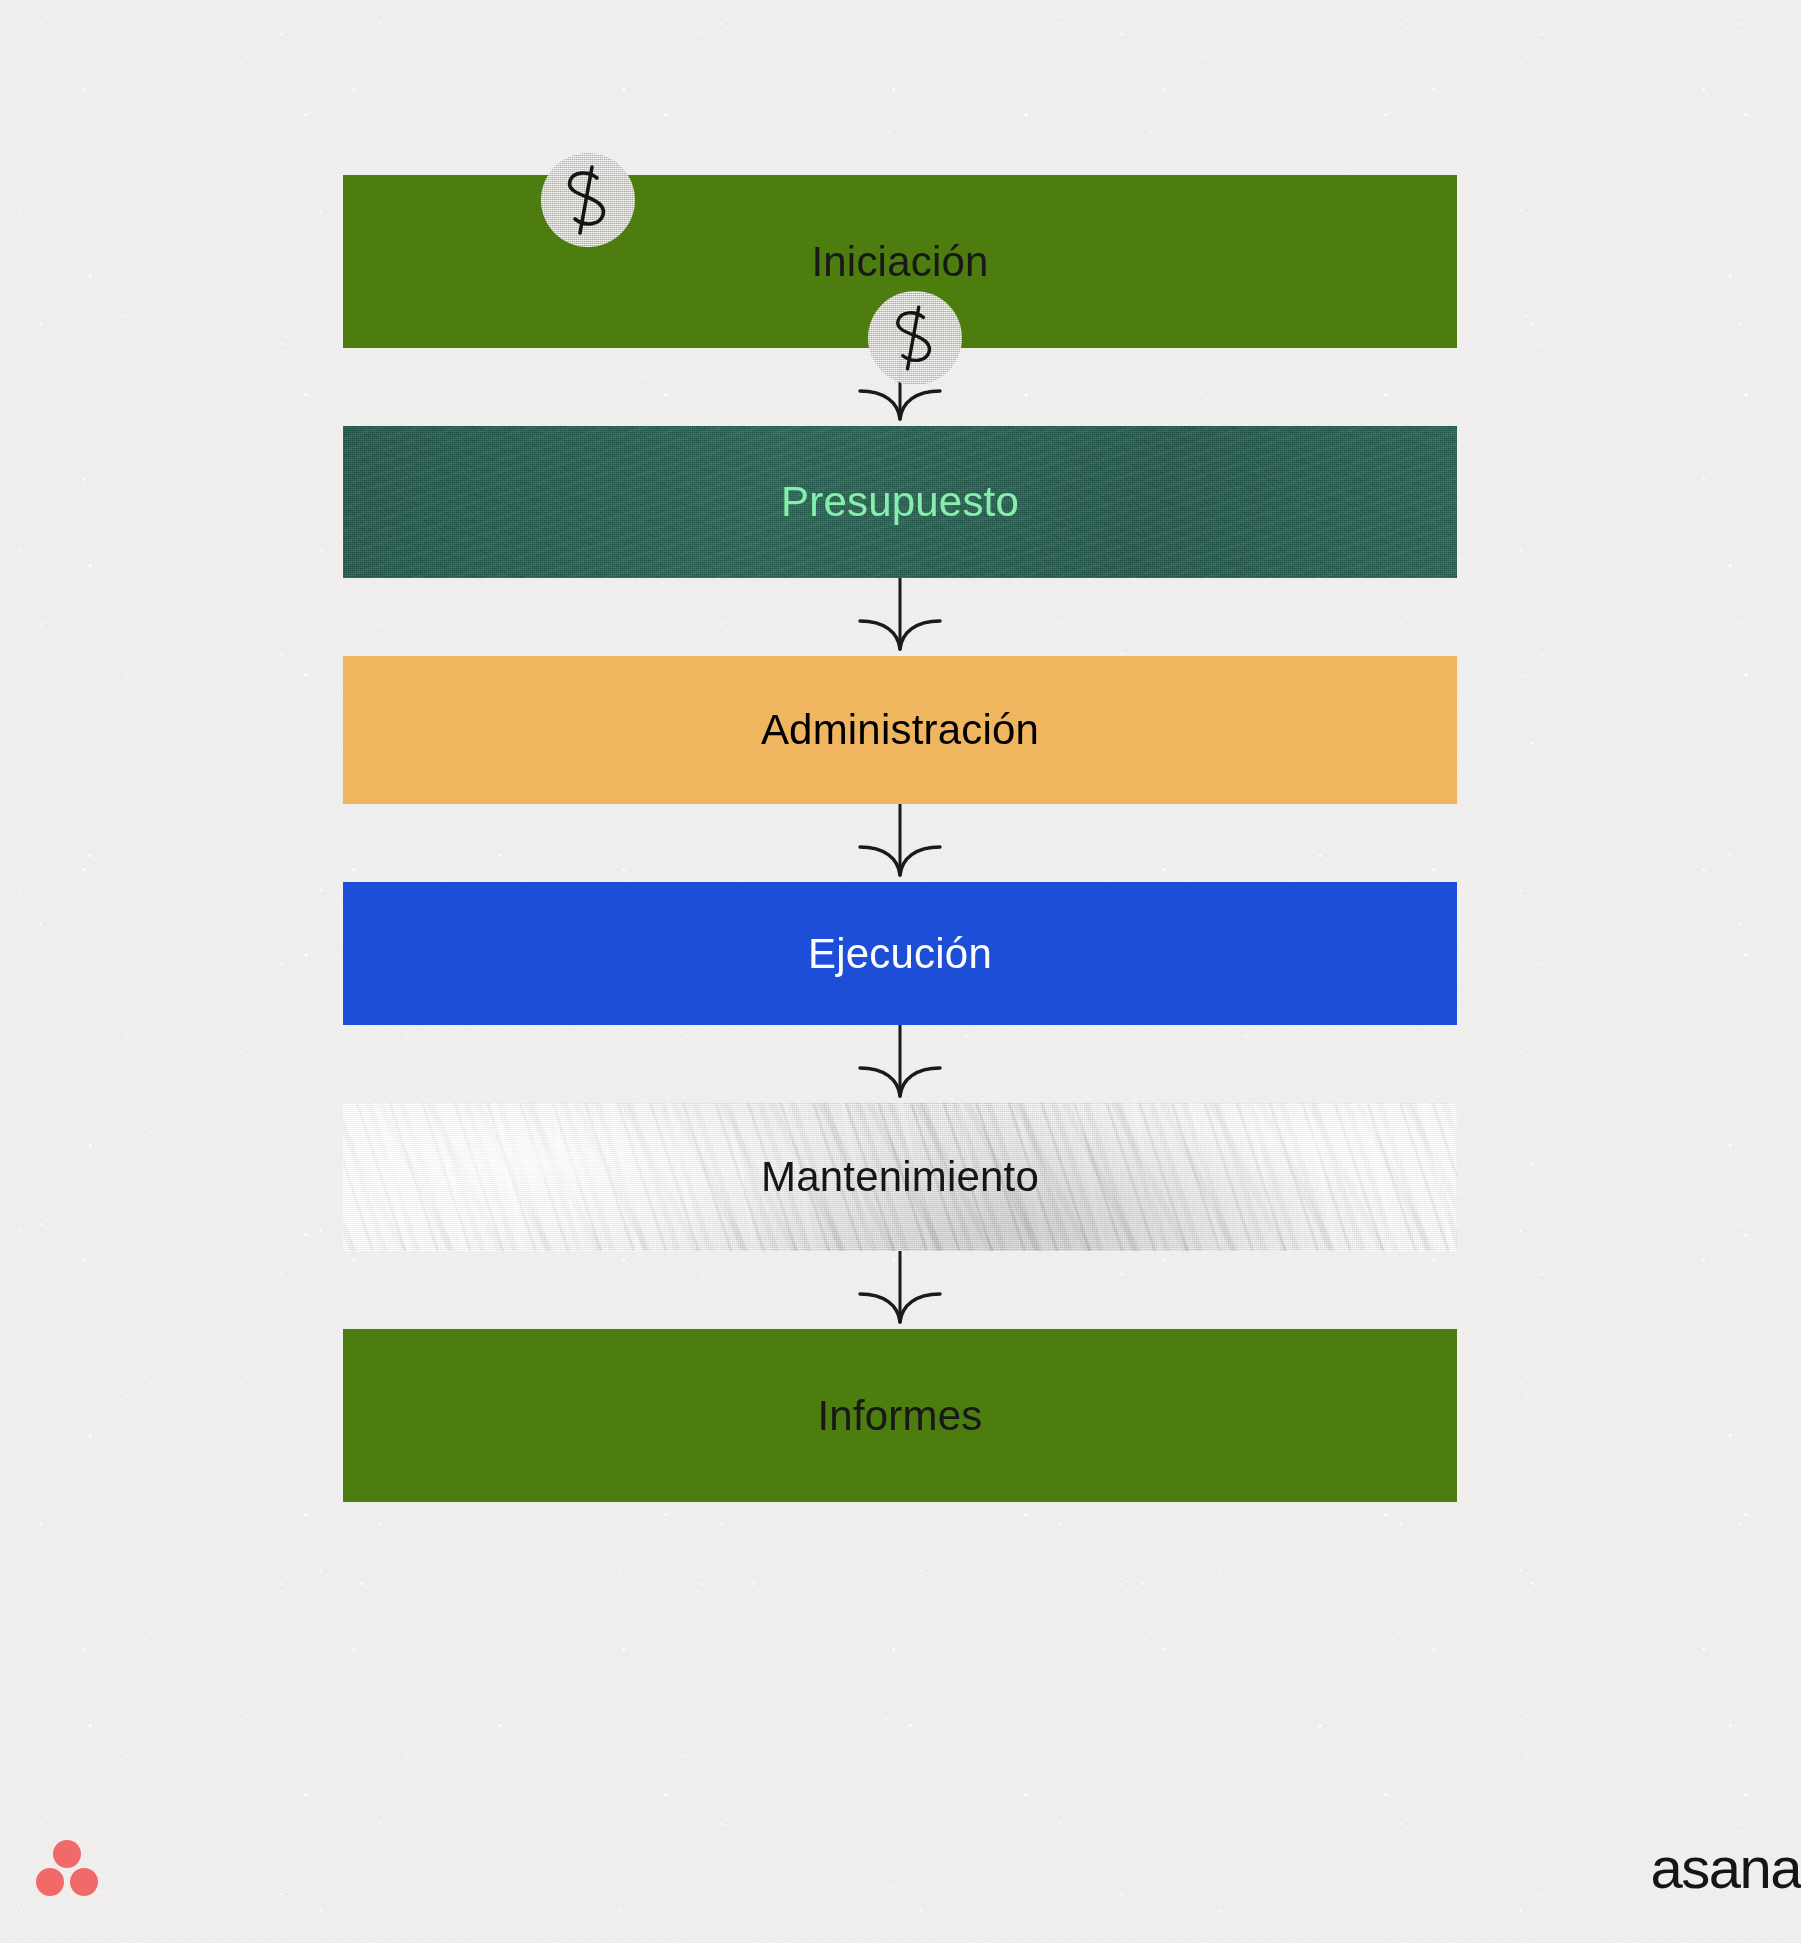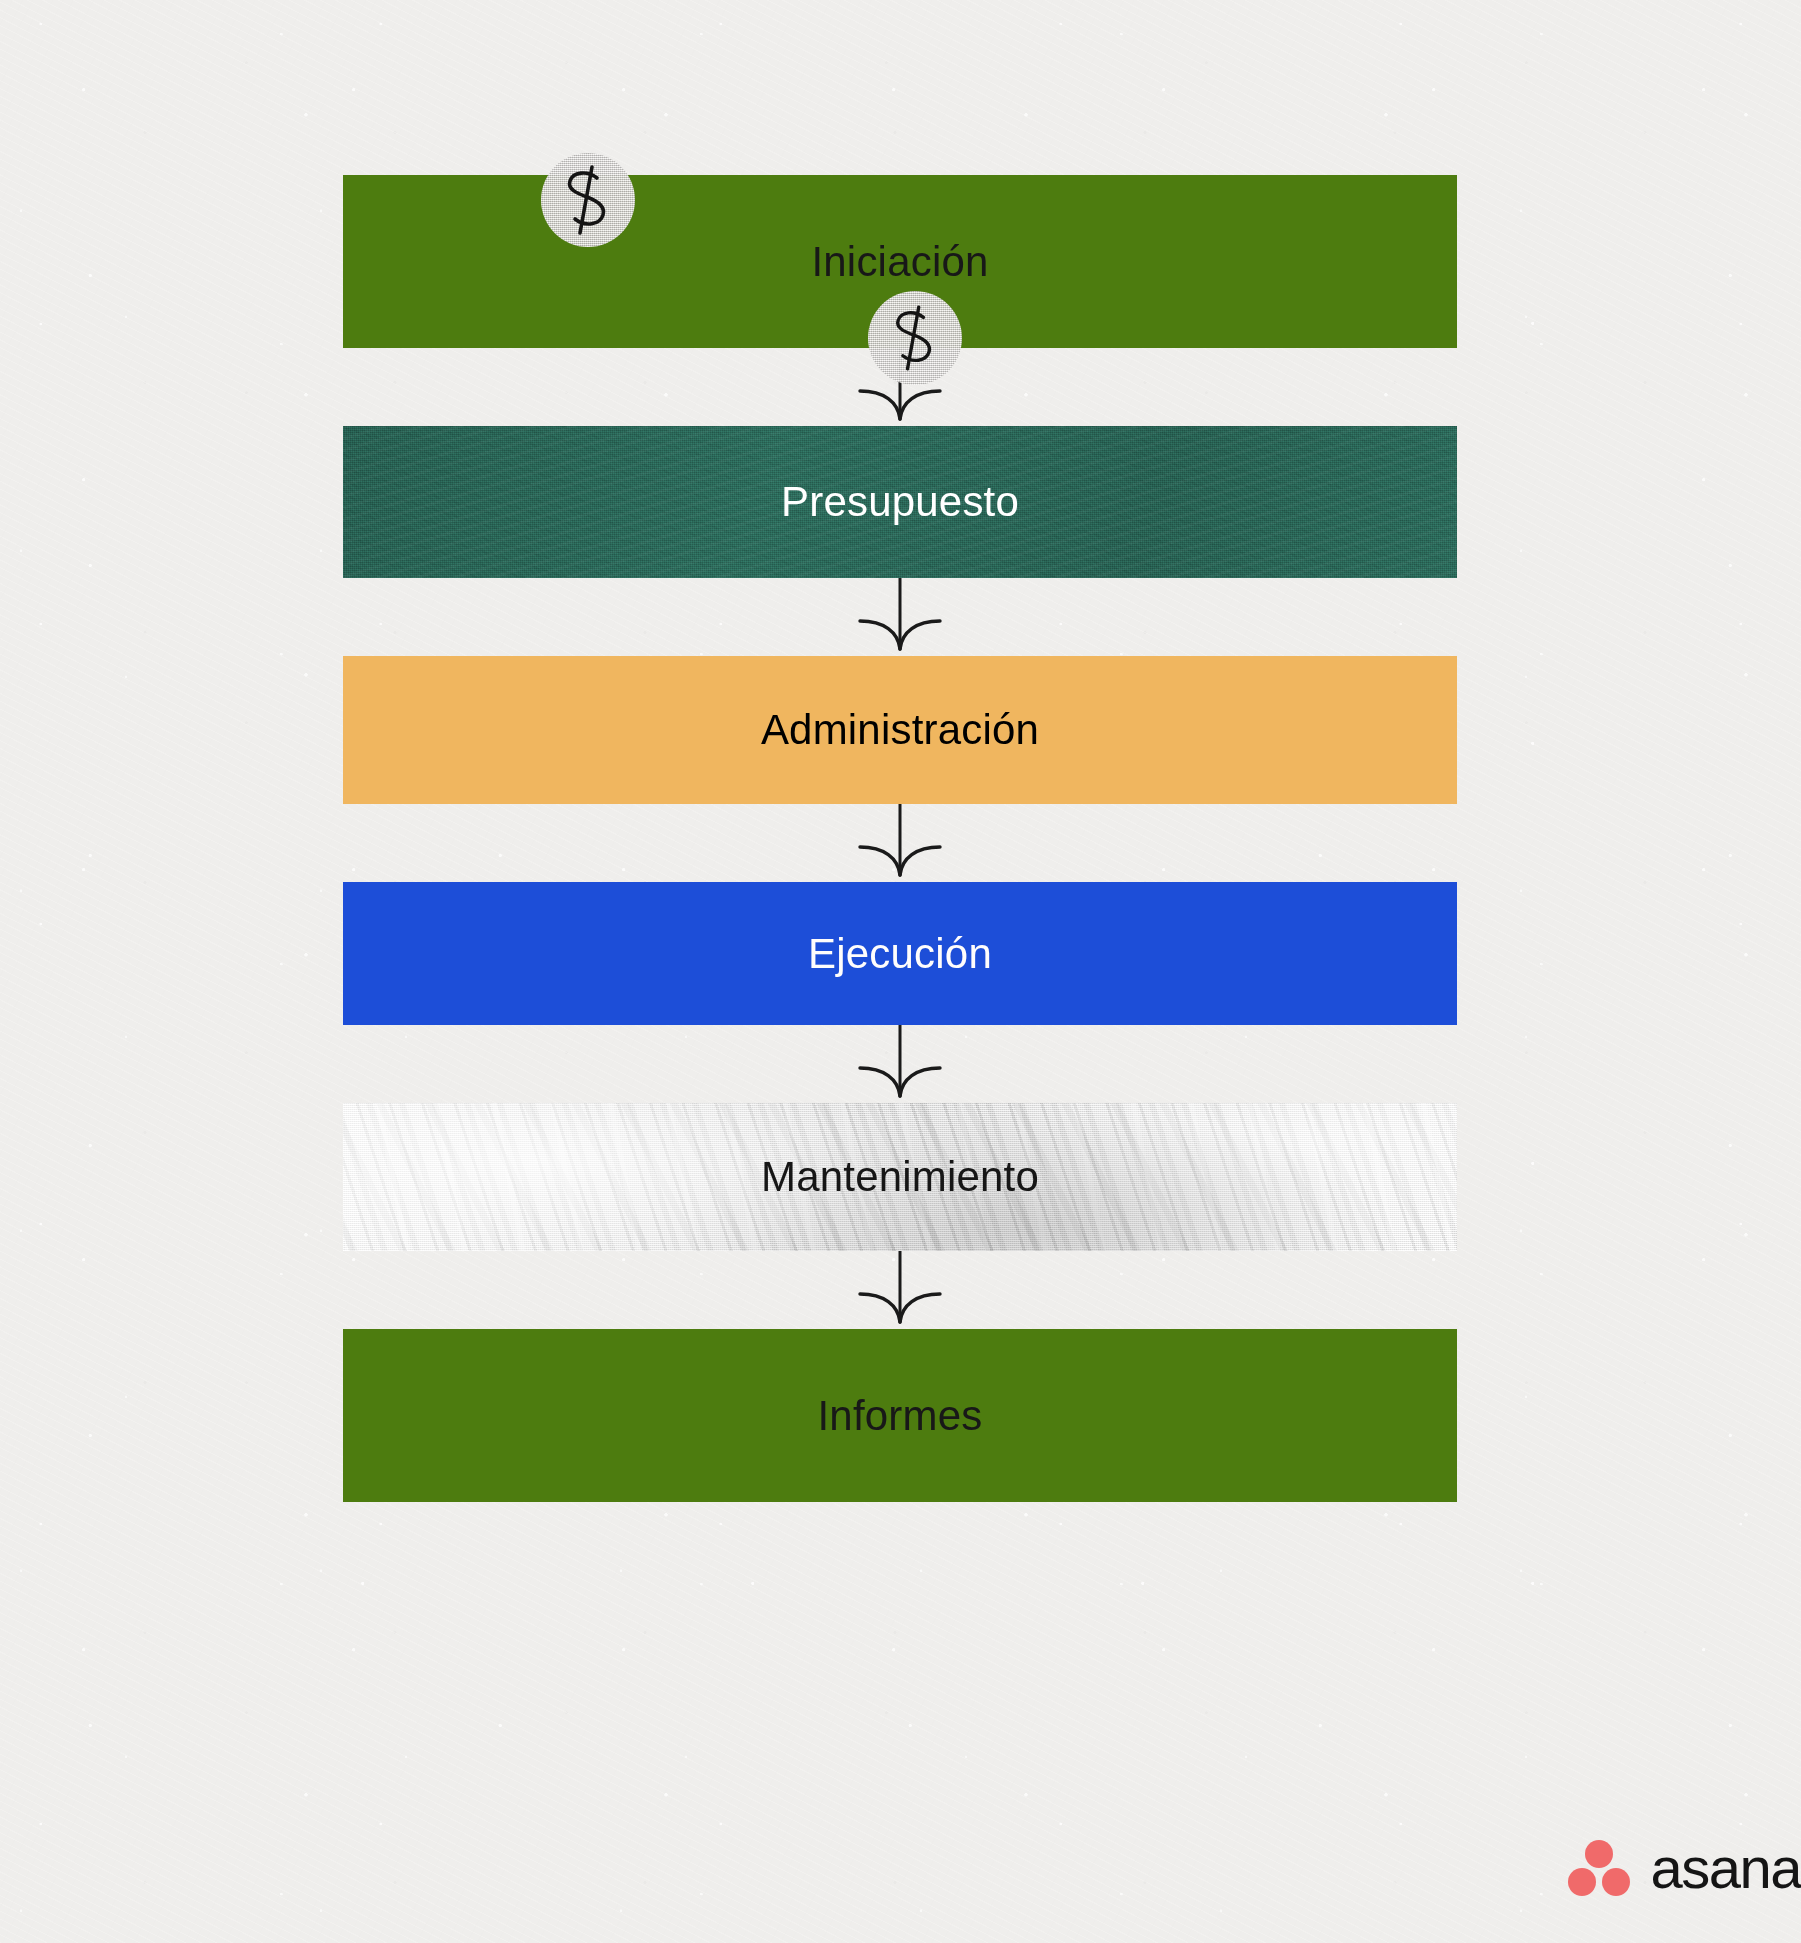--- a/index.html
+++ b/index.html
@@ -73,21 +73,21 @@
     letter-spacing: .2px;
     line-height: 1;
     white-space: nowrap;
   }
 
   
   .node.white   { height: 173px; background: #4d7c0f; }
   .node.white .node-label { color: #181818; }
 
   .node.green   { height: 152px; background: #2a6657; }
-  .node.green .node-label { color: #ffffff; }
+  .node.green .node-label { color: #86efac; }
 
   .node.orange  { height: 148px; background: #f0b65f; }
   .node.orange .node-label { color: #000000; }
 
   .node.coral   { height: 143px; background: #1d4ed8; }
   .node.coral .node-label { color: #fffdfc; }
 
   .node.fabric  { height: 148px; background: #ef4444; }
   .node.fabric .node-label { color: #161616; }
 
@@ -188,21 +188,21 @@
 
   
   #asana-logo {
     position: absolute;
     left: 0;
     right: 0;
     top: 1828px;
     height: 80px;
     display: flex;
     align-items: center;
-    justify-content: flex-end;
+    justify-content: space-between;
     gap: 20px;
     margin-left: 36px;
   }
   #asana-mark { display: block; }
   #asana-wordmark {
     font-size: 58px;
     font-weight: 400;
     letter-spacing: -1.5px;
     color: #151515;
     line-height: 1;

